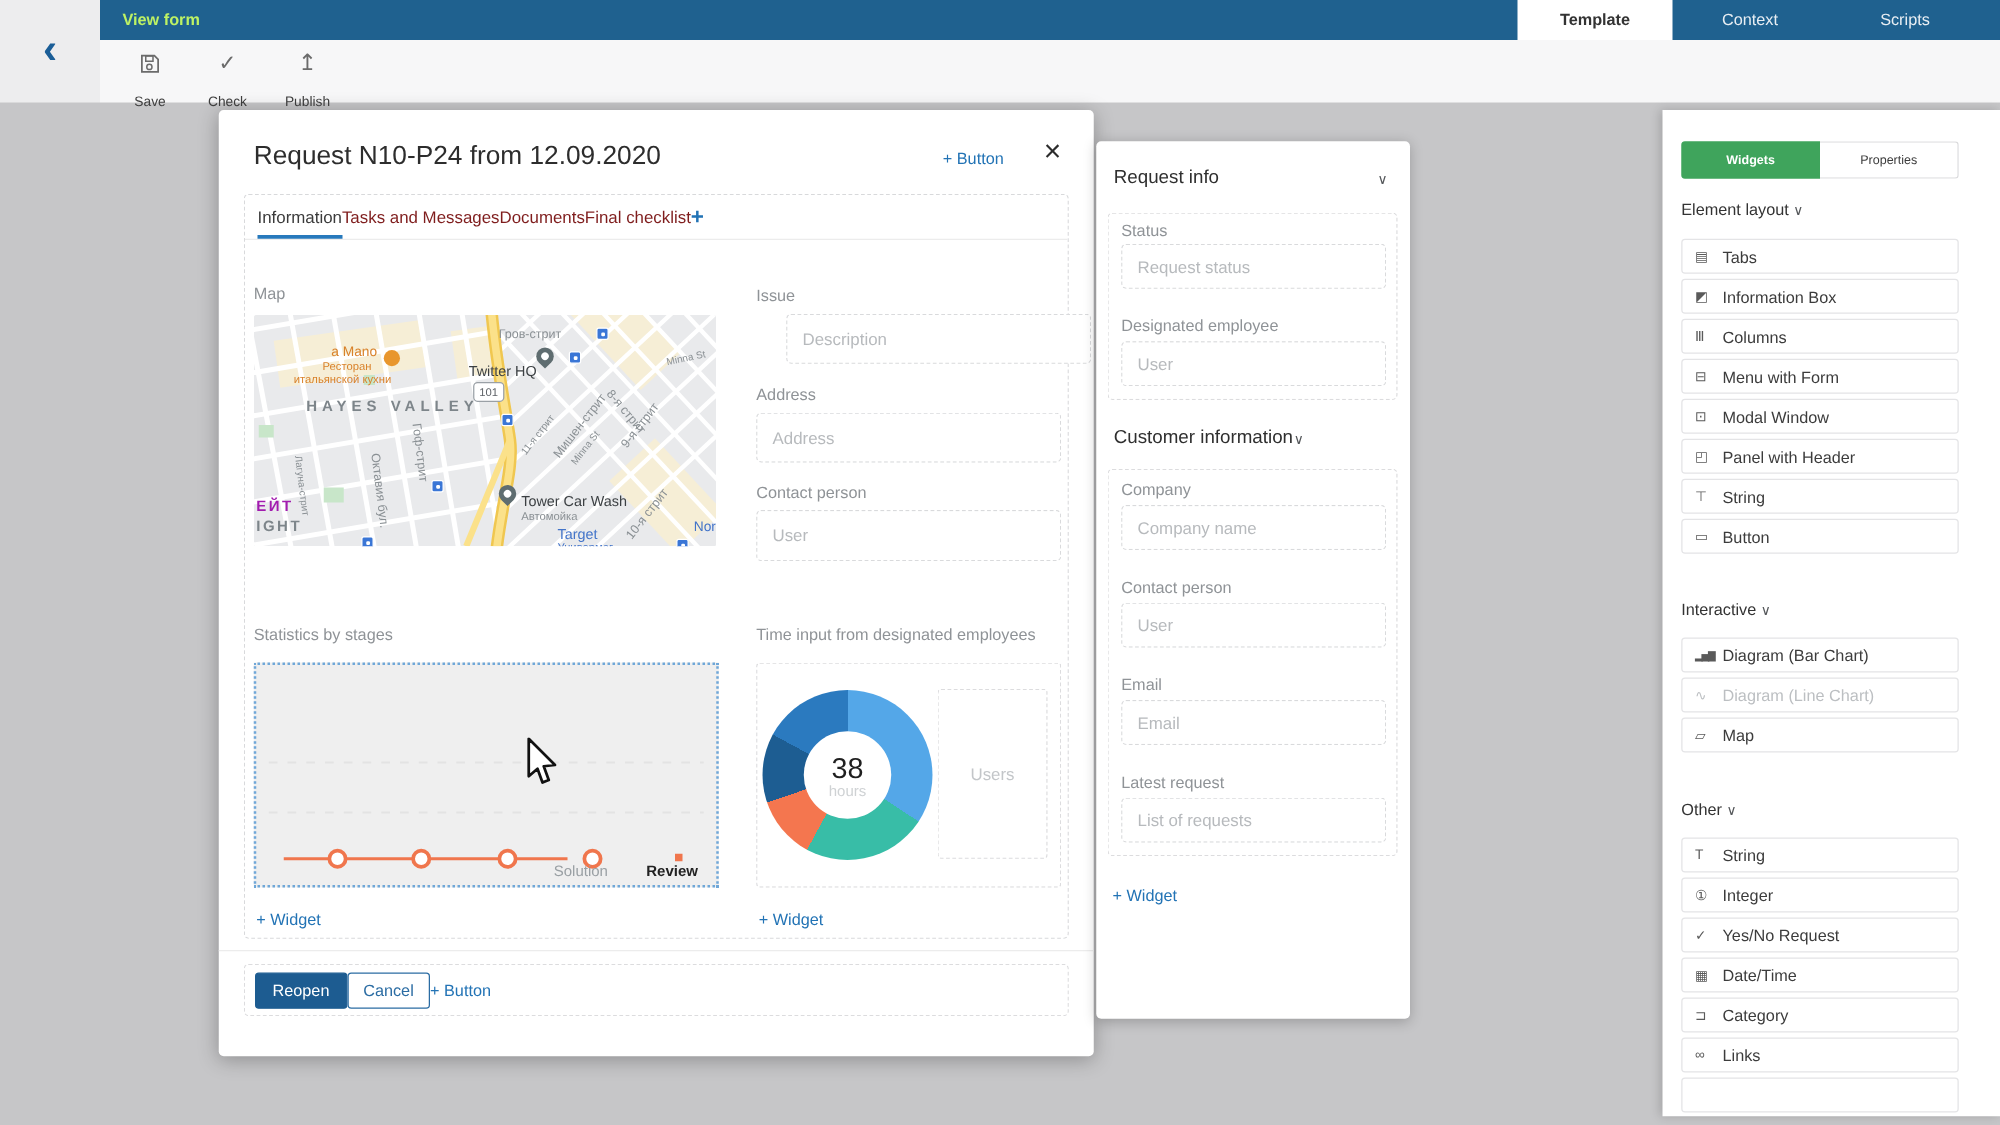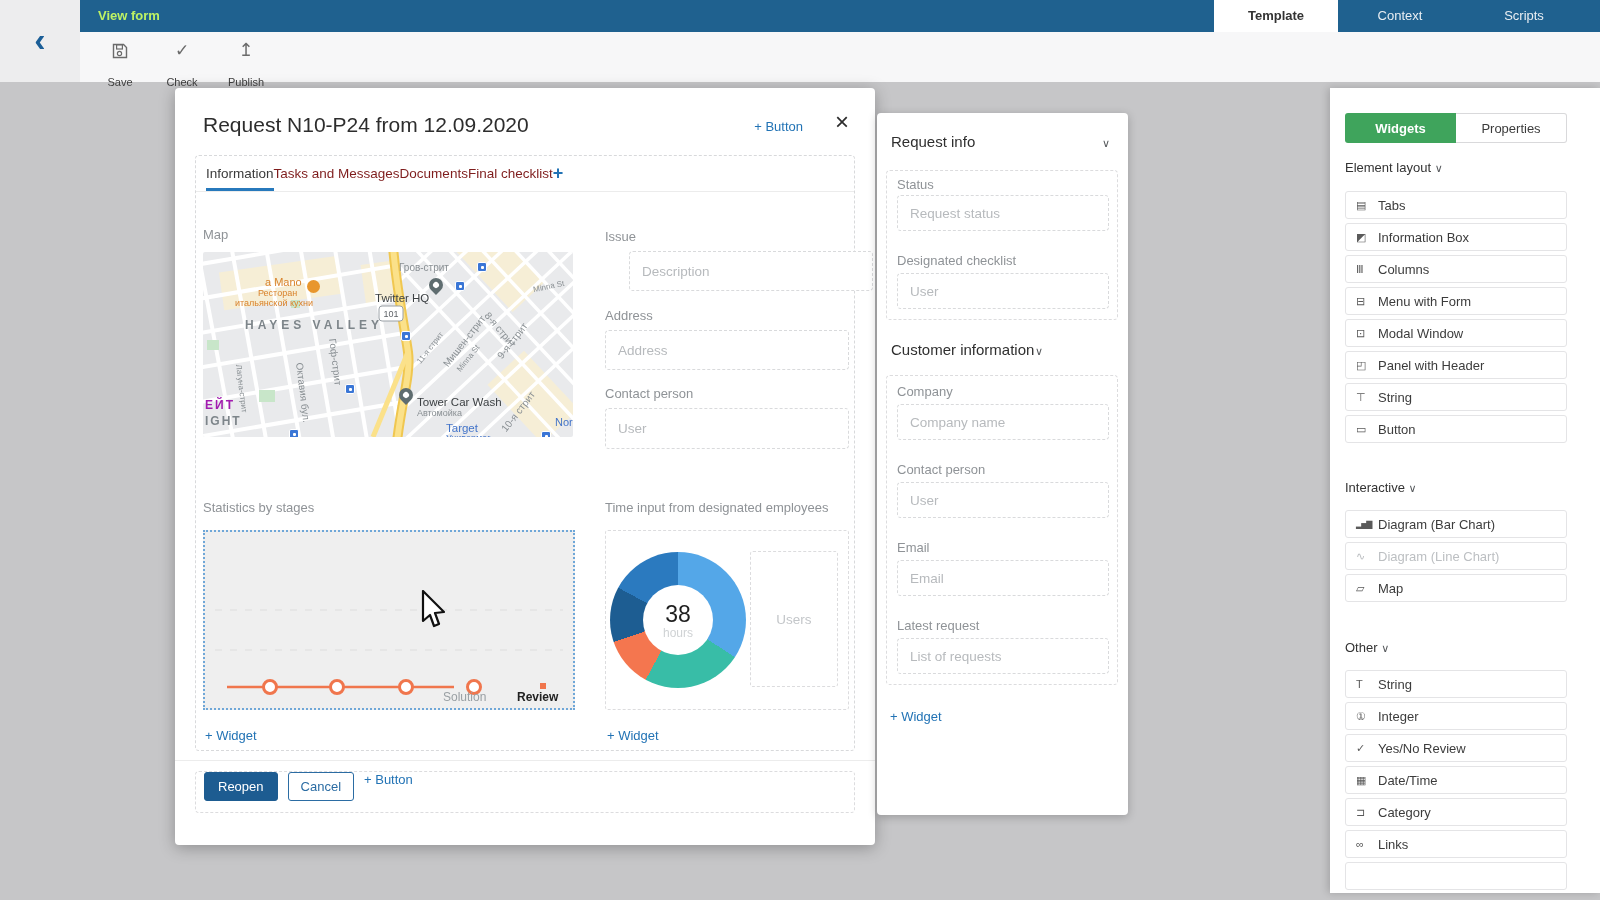--- a/index.html
+++ b/index.html
@@ -50,36 +50,36 @@
   .chart-xlab { position:absolute; bottom:4px; font-size:12px; }
   .time-widget { position:absolute; left:430px; top:442px; width:244px; height:180px; border:1px dashed #dcdcde; border-radius:3px; background:#fff; }
   .donut { position:absolute; left:4px; top:21px; width:136px; height:136px; border-radius:50%; }
   .donut-hole { position:absolute; left:33px; top:33px; width:70px; height:70px; background:#fff; border-radius:50%; display:flex; flex-direction:column; align-items:center; justify-content:center; }
   .donut-val { font-size:23px; color:#1f1f1f; }
   .donut-unit { font-size:12px; color:#cfd2d4; margin-top:-2px; }
   .users-box { position:absolute; right:10px; top:20px; width:88px; height:136px; border:1px dashed #dcdcde; border-radius:3px; display:flex; align-items:center; justify-content:center; color:#c3c6c9; font-size:13.5px; }
 
   
   .m-divider { position:absolute; left:0; top:672px; width:100%; height:1px; background:#ececec; }
-  .m-footer { position:absolute; left:20px; top:683px; width:660px; height:42px; border:1px dashed #dcdcde; border-radius:4px; display:flex; align-items:flex-start; padding-left:8px; gap:10px; }
+  .m-footer { position:absolute; left:20px; top:683px; width:660px; height:42px; border:1px dashed #dcdcde; border-radius:4px; display:flex; align-items:center; padding-left:8px; }
   .btn-primary { background:#1d5c91; color:#fff; border:1px solid #1d5c91; border-radius:3px; font-size:13px; padding:6px 13px; cursor:pointer; font-family:inherit;}
   .btn-outline { background:#fff; color:#2b6ca3; border:1px solid #2b6ca3; border-radius:3px; font-size:13px; padding:6px 12px; cursor:pointer; font-family:inherit;}
 
   
   .panel { left:877px; top:113px; width:251px; height:702px; background:#fff; border-radius:4px; box-shadow:0 2px 10px rgba(0,0,0,.22); }
   .p-title { position:absolute; left:14px; font-size:15px; color:#2f2f2f; }
   .chev { color:#55585b; font-size:11px; }
   .p-group { position:absolute; left:9px; width:232px; }
   .p-flabel { position:absolute; left:10px; color:#8f9397; font-size:13px; }
   .p-field { position:absolute; left:10px; width:212px; height:36px; }
 
   
   .sidebar { left:1330px; top:88px; width:270px; height:805px; background:#fff; box-shadow:-2px 0 8px rgba(0,0,0,.18); }
   .sb-tabs { position:absolute; left:15px; top:25px; display:flex; }
-  .sb-tab { width:111px; height:30px; font-size:13px; display:flex; align-items:center; justify-content:center; cursor:pointer; }
+  .sb-tab { width:111px; height:30px; font-size:10px; display:flex; align-items:center; justify-content:center; cursor:pointer; }
   .sb-tab.green { background:#3fa45c; color:#fff; border-radius:3px 0 0 3px; font-weight:bold; }
   .sb-tab.plain { background:#fff; color:#3c3c3c; border:1px solid #d9d9db; border-left:none; border-radius:0 3px 3px 0; }
   .sb-header { position:absolute; left:15px; font-size:13px; color:#333; }
   .sb-list { position:absolute; left:15px; width:222px; }
   .sb-item { height:28px; margin-bottom:4px; border:1px solid #e4e4e6; border-radius:3px; background:#fff; display:flex; align-items:center; padding-left:10px; font-size:13px; color:#3c3c3c; cursor:pointer; }
   .sb-item .wicon { width:22px; color:#5a5a5a; font-size:11px; flex:none; }
   .sb-item.muted, .sb-item.muted .wicon { color:#bcbfc2; }
   .sb-empty { height:28px; border:1px solid #e4e4e6; border-radius:3px; background:#fff; }
 </style>
 </head>
@@ -290,21 +290,21 @@
   </div>
 
   <div class="abs panel">
     <div class="p-title" style="top:20px;">Request info</div>
     <span class="abs chev" style="right:18px; top:24px;">∨</span>
     <div class="p-group dashgroup" style="top:57px; height:150px;">
       <div class="p-flabel" style="top:6px;">Status</div>
       <div class="p-field dashfield" style="top:24px;">
           <span>Request status</span>
         </div>
-      <div class="p-flabel" style="top:82px;">Designated checklist</div>
+      <div class="p-flabel" style="top:82px;">Designated employee</div>
       <div class="p-field dashfield" style="top:102px;">
           <span>User</span>
         </div>
     </div>
 
     <div class="p-title" style="top:228px;">Customer information</div>
     <span class="abs chev" style="left:158px; top:232px;">∨</span>
     <div class="p-group dashgroup" style="top:262px; height:310px;">
       <div class="p-flabel" style="top:8px;">Company</div>
       <div class="p-field dashfield" style="top:28px;">
@@ -389,21 +389,21 @@
       <div class="sb-item">
           <span class="wicon">T</span>
           <span>String</span>
         </div>
       <div class="sb-item">
           <span class="wicon">①</span>
           <span>Integer</span>
         </div>
       <div class="sb-item">
           <span class="wicon">✓</span>
-          <span>Yes/No Review</span>
+          <span>Yes/No Request</span>
         </div>
       <div class="sb-item">
           <span class="wicon">▦</span>
           <span>Date/Time</span>
         </div>
       <div class="sb-item">
           <span class="wicon">⊐</span>
           <span>Category</span>
         </div>
       <div class="sb-item">

